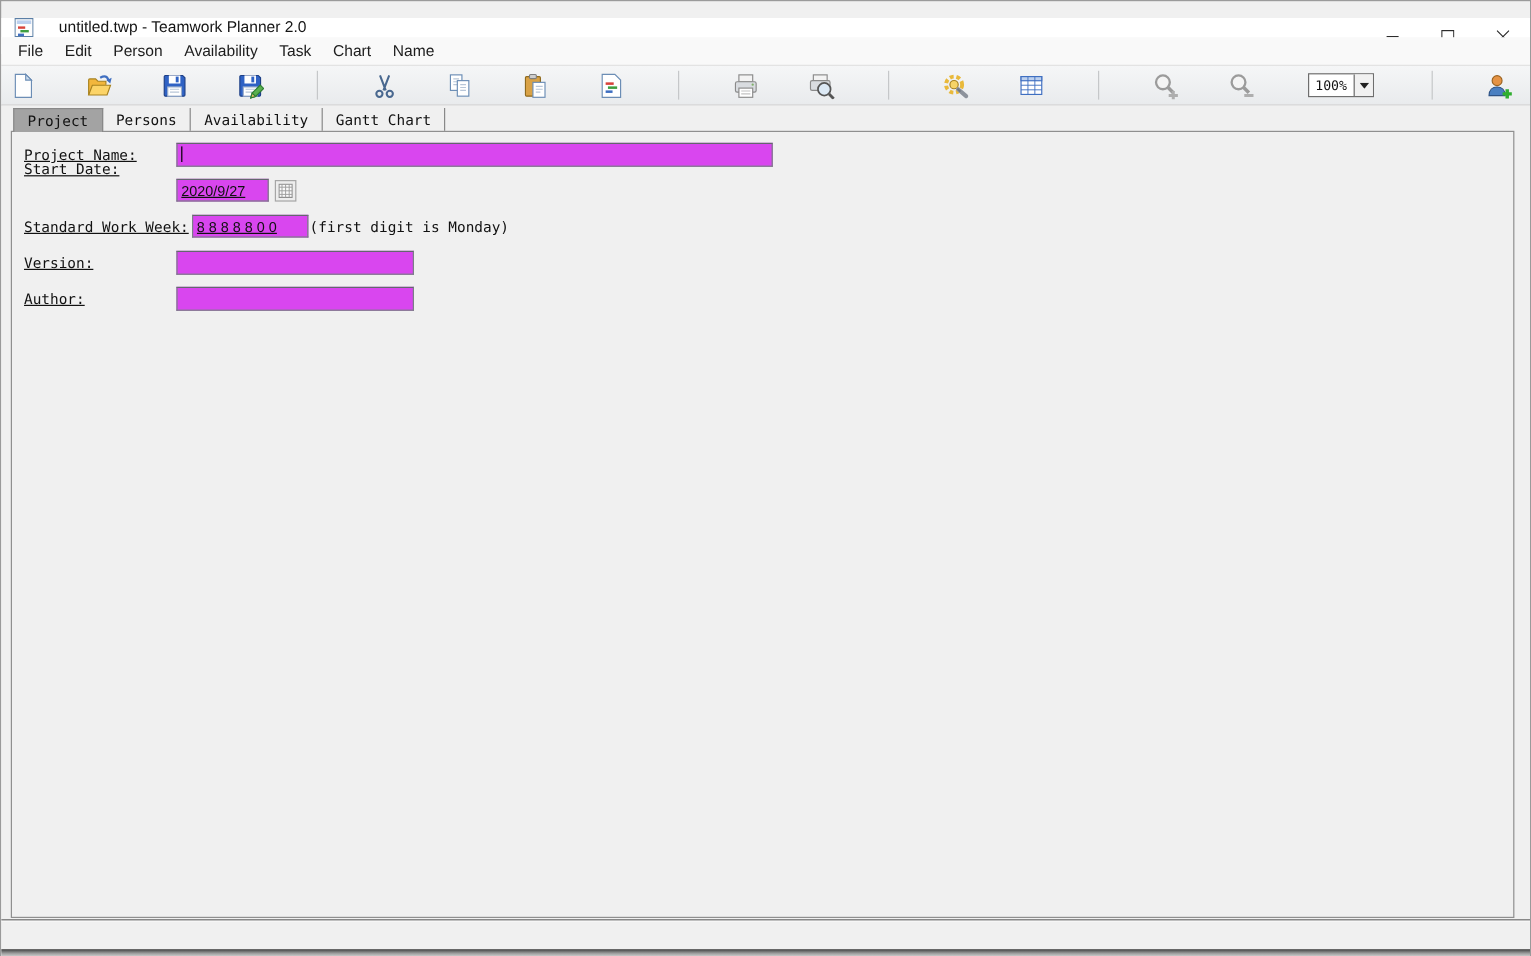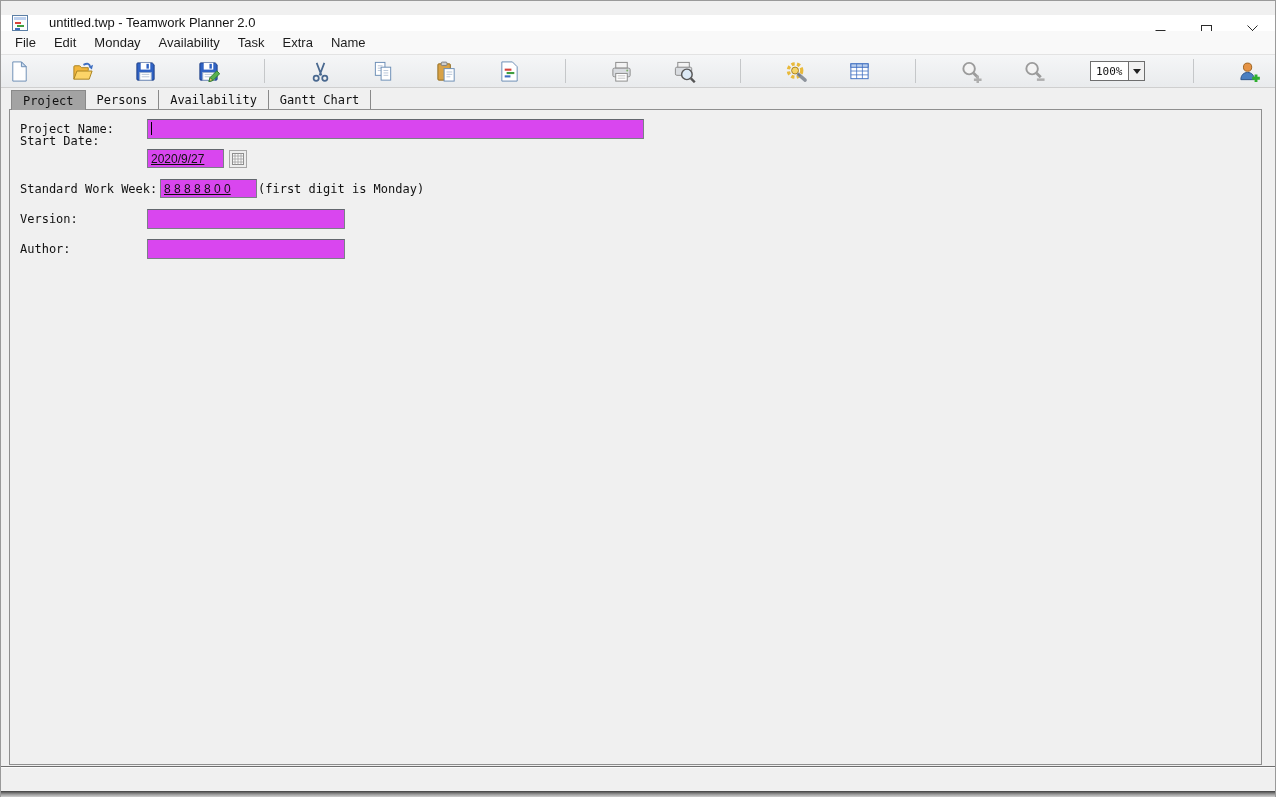--- a/index.html
+++ b/index.html
@@ -42,21 +42,21 @@
   .workarea { position:absolute; top:87px; left:0; right:0; bottom:31px; background:#f0f0f0; }
   .tabstrip { position:absolute; top:2px; left:10px; display:flex; z-index:2;
               font-family:"DejaVu Sans Mono", monospace; font-size:12px; color:#111; }
   .tab { padding:3px 11px 2px; border-right:1px solid #898989; height:19px; }
   .tab.active { border:1px solid #898989; border-bottom:none; background:#a3a3a3; height:20px; }
   .panel { position:absolute; top:21px; left:8px; right:13px; bottom:1px;
            border:1px solid #8f8f8f; background:#f0f0f0; }
 
   
   .flabel { position:absolute; left:10px; font-family:"DejaVu Sans Mono", monospace;
-            font-size:12px; color:#111; white-space:pre; }
+            font-size:12px; color:#111; white-space:pre;text-decoration:underline; }
   .fnote  { position:absolute; font-family:"DejaVu Sans Mono", monospace;
             font-size:12px; color:#111; white-space:pre; }
   .tinput { position:absolute; border:1px solid #7b7f87; border-top-color:#63676e;
             background:#d946ef; font:12px "Liberation Sans", sans-serif; color:#111;
             padding:1px 3px;text-decoration:underline; }
   .caret { position:absolute; width:1px; height:13px; background:#000; }
   .calbtn { position:absolute; width:18px; height:18px; border:1px solid #a6a6a6;
             background:#ededed; display:flex; align-items:center; justify-content:center; }
 
   
@@ -258,24 +258,24 @@
         <svg width="11" height="11">
             <path d="M0.5 0.5l10 10M10.5 0.5l-10 10" stroke="#2b2b2b"></path>
           </svg>
       </button>
     </div>
   </div>
 
   <div class="menubar">
     <span class="menu-item">File</span>
     <span class="menu-item">Edit</span>
-    <span class="menu-item">Monday</span>
+    <span class="menu-item">Person</span>
     <span class="menu-item">Availability</span>
     <span class="menu-item">Task</span>
-    <span class="menu-item">Extra</span>
+    <span class="menu-item">Chart</span>
     <span class="menu-item">Name</span>
   </div>
 
   <div class="toolbar">
     <button class="tb">
         <svg width="23" height="23">
           <use href="#i-new"></use>
         </svg>
       </button>
     <button class="tb">

